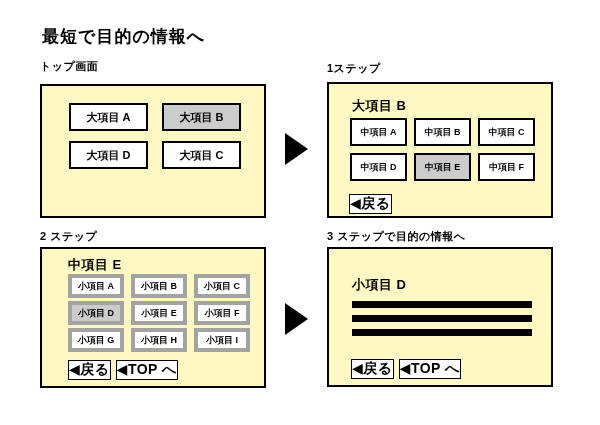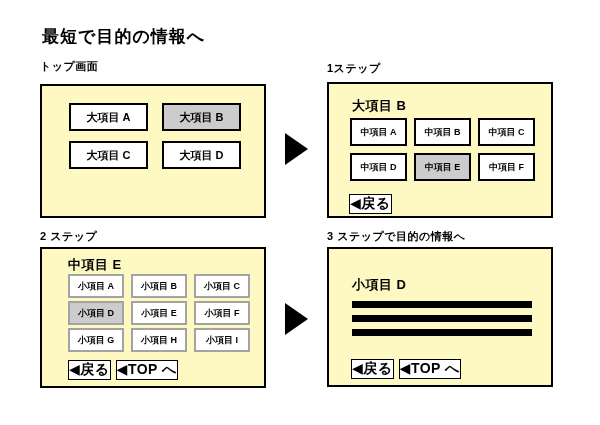--- a/index.html
+++ b/index.html
@@ -38,21 +38,21 @@
 
   .btn-nav{height:20px;padding:0 0;border:1.5px solid #000;font-size:14px;font-weight:bold;letter-spacing:0.5px;}
   .nav-row{position:absolute;display:flex;gap:5px;}
   #s1-nav{left:20px;top:110px;}
 
   
   #box-s2{left:40px;top:247px;width:226px;height:141px;}
   #s2-heading{left:26px;top:7px;}
   .grid-small{position:absolute;left:26px;top:25px;display:grid;
               grid-template-columns:repeat(3,56px);gap:3px 7px;}
-  .btn-small{width:56px;height:24px;border:2px solid #a3a3a3;font-size:9px;font-weight:bold;}
+  .btn-small{width:56px;height:24px;border:4px solid #a3a3a3;font-size:9px;font-weight:bold;}
   #s2-nav{left:26px;top:111px;}
 
   
   #box-s3{left:327px;top:247px;width:226px;height:140px;}
   #s3-heading{left:23px;top:27px;}
   .content-lines{position:absolute;left:23px;top:52px;}
   .content-line{width:180px;height:7px;background:#000;margin-bottom:7px;}
   #s3-nav{left:22px;top:110px;}
 
   
@@ -67,22 +67,22 @@
 
 <div class="page">
 
   <div class="main-title">最短で目的の情報へ</div>
 
   <div class="panel-label" style="left:40px;top:59px;">トップ画面</div>
   <div class="panel-box" id="box-top">
     <div class="grid-big">
       <button class="btn-big">大項目 A</button>
       <button class="btn-big hl">大項目 B</button>
+      <button class="btn-big">大項目 D</button>
       <button class="btn-big">大項目 C</button>
-      <button class="btn-big">大項目 D</button>
     </div>
   </div>
 
   <div class="arrow" id="arrow-1"></div>
 
   <div class="panel-label" style="left:327px;top:61px;">1ステップ</div>
   <div class="panel-box" id="box-s1">
     <div class="panel-heading" id="s1-heading">大項目 B</div>
     <div class="grid-mid">
       <button class="btn-mid">中項目 A</button>

